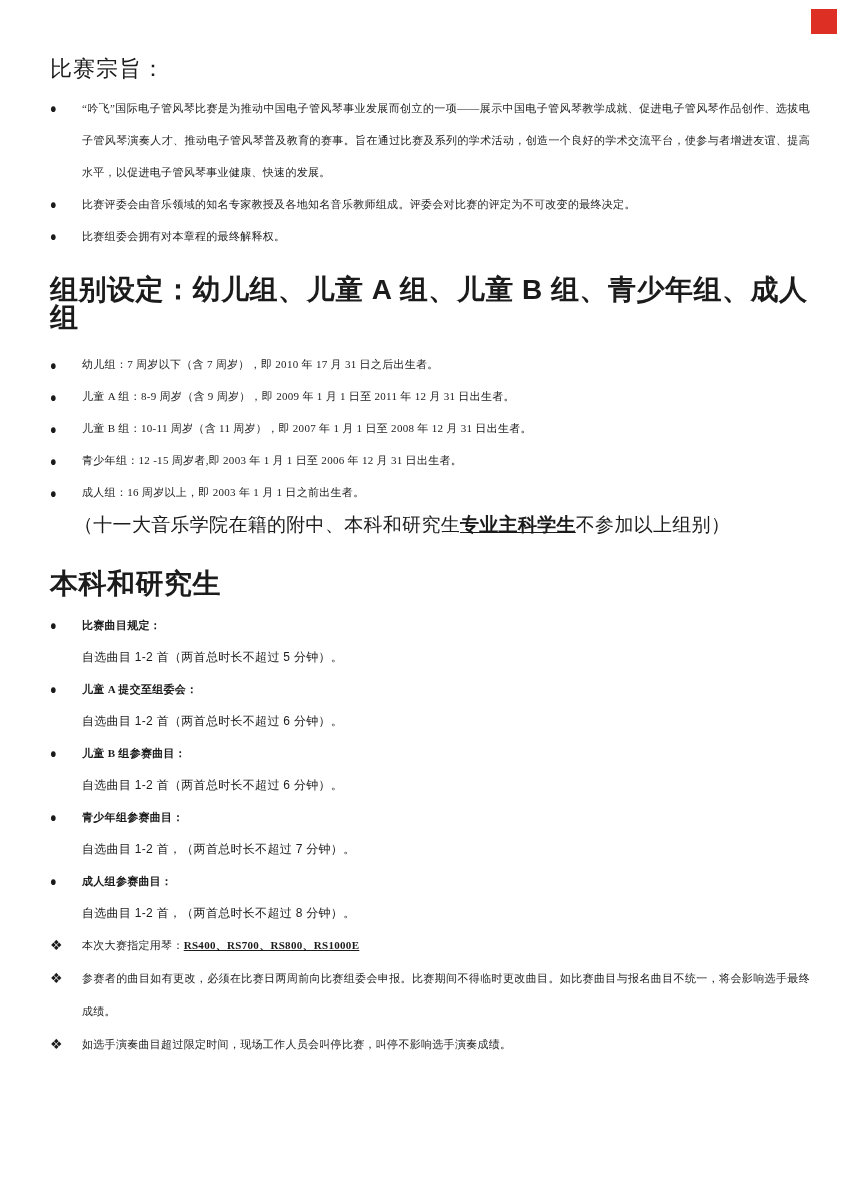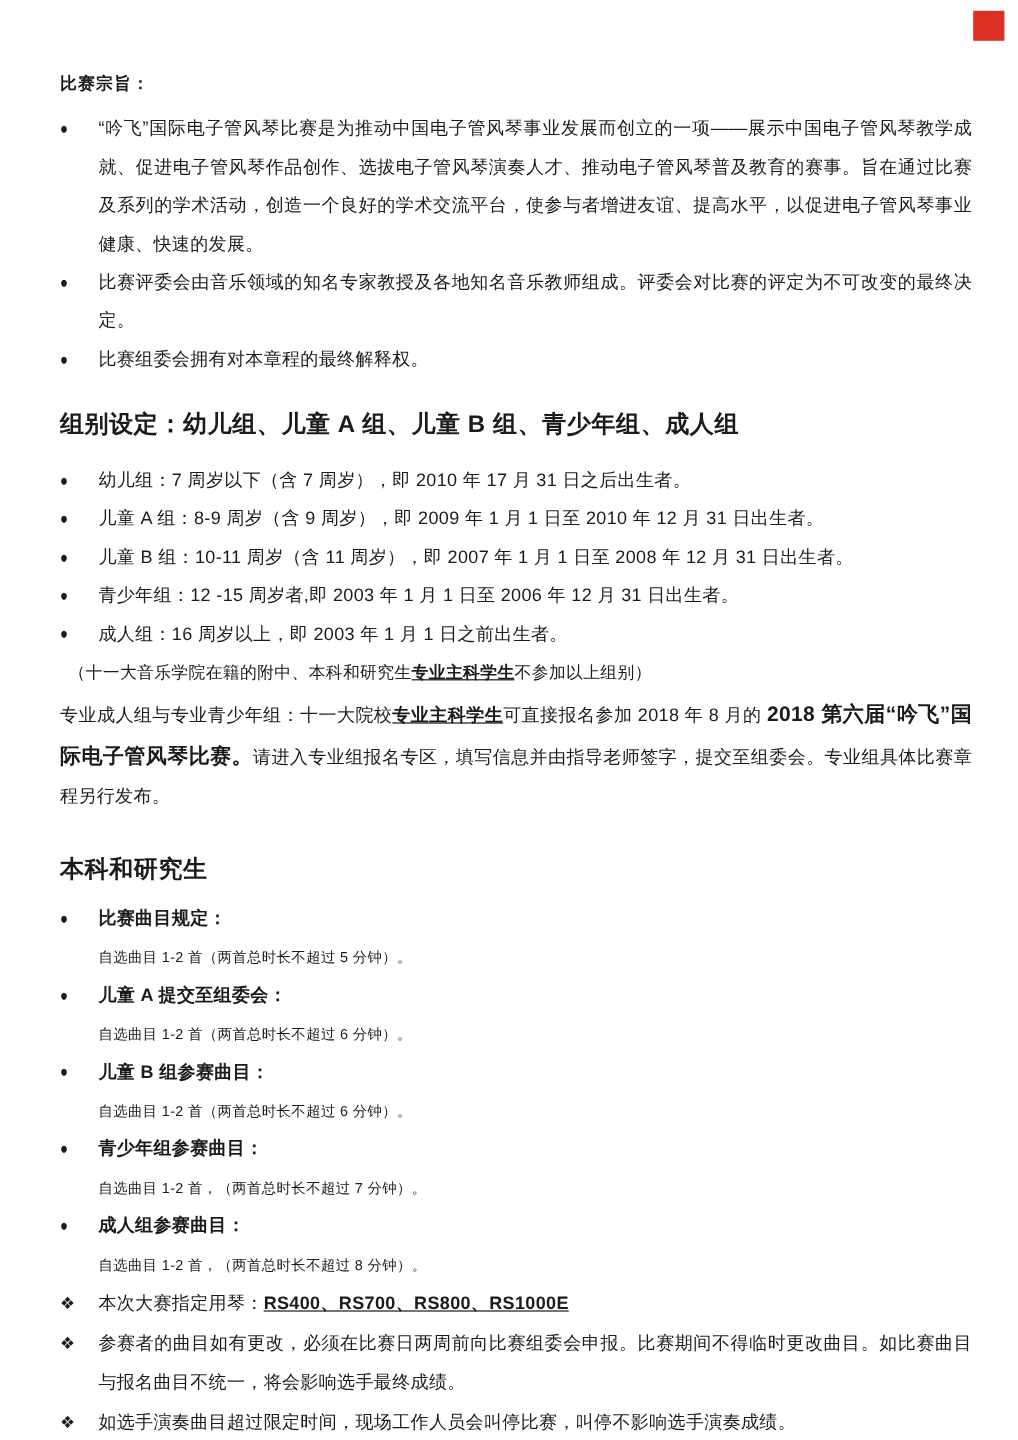--- a/index.html
+++ b/index.html
@@ -16,48 +16,49 @@
     background: #ffffff;
     padding: 56px 38px 0 50px;
     overflow: hidden;
   }
   .stamp {
     position: absolute;
     top: 9px; right: 11px;
     width: 26px; height: 25px;
   }
   .heading-md {
-    font-size: 14px; font-weight: 700; line-height: 26px;
+    font-size: 22px; font-weight: 400; line-height: 26px;
     letter-spacing: 1px;
   }
   .heading-lg {
-    font-size: 20px; font-weight: 700; line-height: 28px;
+    font-size: 28px; font-weight: 700; line-height: 28px;
     letter-spacing: 0.5px;
   }
   ul { list-style: none; }
   .li-row { display: flex; align-items: flex-start; }
   .marker {
     flex: none; width: 32px;
     font-size: 11px; line-height: 32px;
     transform: scaleY(1.25);
     transform-origin: center;
   }
   .marker.diamond {
     font-size: 14px; line-height: 33px; transform: none;
   }
   .btext {
     flex: 1 1 auto;
-    font-size: 15px; line-height: 32px;
+    font-size: 11px; line-height: 32px;
     text-align: justify;
     letter-spacing: 0.3px;
+    font-family: Liberation Serif, serif;
   }
   .list-groups .btext { line-height: 31px; }
   .note-line {
-    margin-left: 7px;
-    font-size: 14px; line-height: 31px;
+    margin-left: 24px;
+    font-size: 19px; line-height: 31px;
     letter-spacing: 0.3px;
   }
   .para {
     font-size: 15px; line-height: 32.5px;
     text-align: justify;
     letter-spacing: 0.3px;
   }
   .em-bu { font-weight: 700; text-decoration: underline; }
   .em-big { font-weight: 700; font-size: 17.5px; }
   .rep-label { font-weight: 700; }
@@ -96,39 +97,38 @@
 
   <div class="heading-lg mt-groups-h">组别设定：幼儿组、儿童 A 组、儿童 B 组、青少年组、成人组</div>
 
   <ul class="dot-list list-groups mt-list2">
     <li class="li-row">
       <span class="marker">●</span>
       <div class="btext">幼儿组：7 周岁以下（含 7 周岁），即 2010 年 17 月 31 日之后出生者。</div>
     </li>
     <li class="li-row">
       <span class="marker">●</span>
-      <div class="btext">儿童 A 组：8-9 周岁（含 9 周岁），即 2009 年 1 月 1 日至 2010 年 12 月 31 日出生者。</div>
+      <div class="btext">儿童 A 组：8-9 周岁（含 9 周岁），即 2009 年 1 月 1 日至 2011 年 12 月 31 日出生者。</div>
     </li>
     <li class="li-row">
       <span class="marker">●</span>
       <div class="btext">儿童 B 组：10-11 周岁（含 11 周岁），即 2007 年 1 月 1 日至 2008 年 12 月 31 日出生者。</div>
     </li>
     <li class="li-row">
       <span class="marker">●</span>
       <div class="btext">青少年组：12 -15 周岁者,即 2003 年 1 月 1 日至 2006 年 12 月 31 日出生者。</div>
     </li>
     <li class="li-row">
       <span class="marker">●</span>
       <div class="btext">成人组：16 周岁以上，即 2003 年 1 月 1 日之前出生者。</div>
     </li>
   </ul>
 
   <div class="note-line"><span>（十一大音乐学院在籍的附中、本科和研究生</span><span class="em-bu">专业主科学生</span><span>不参加以上组别）</span></div>
 
-  <div class="para mt-para"><span>专业成人组与专业青少年组：十一大院校</span><span class="em-bu">专业主科学生</span><span>可直接报名参加 2018 年 8 月的 </span><span class="em-big">2018 第六届“吟飞”国际电子管风琴比赛。</span><span>请进入专业组报名专区，填写信息并由指导老师签字，提交至组委会。专业组具体比赛章程另行发布。</span></div>
 
   <div class="heading-md heading-lg mt-rep-h">本科和研究生</div>
 
   <ul class="dot-list mt-list3">
     <li>
       <div class="li-row">
         <span class="marker">●</span>
         <div class="btext rep-label">比赛曲目规定：</div>
       </div>
       <div class="rep-detail">自选曲目 1-2 首（两首总时长不超过 5 分钟）。</div>

